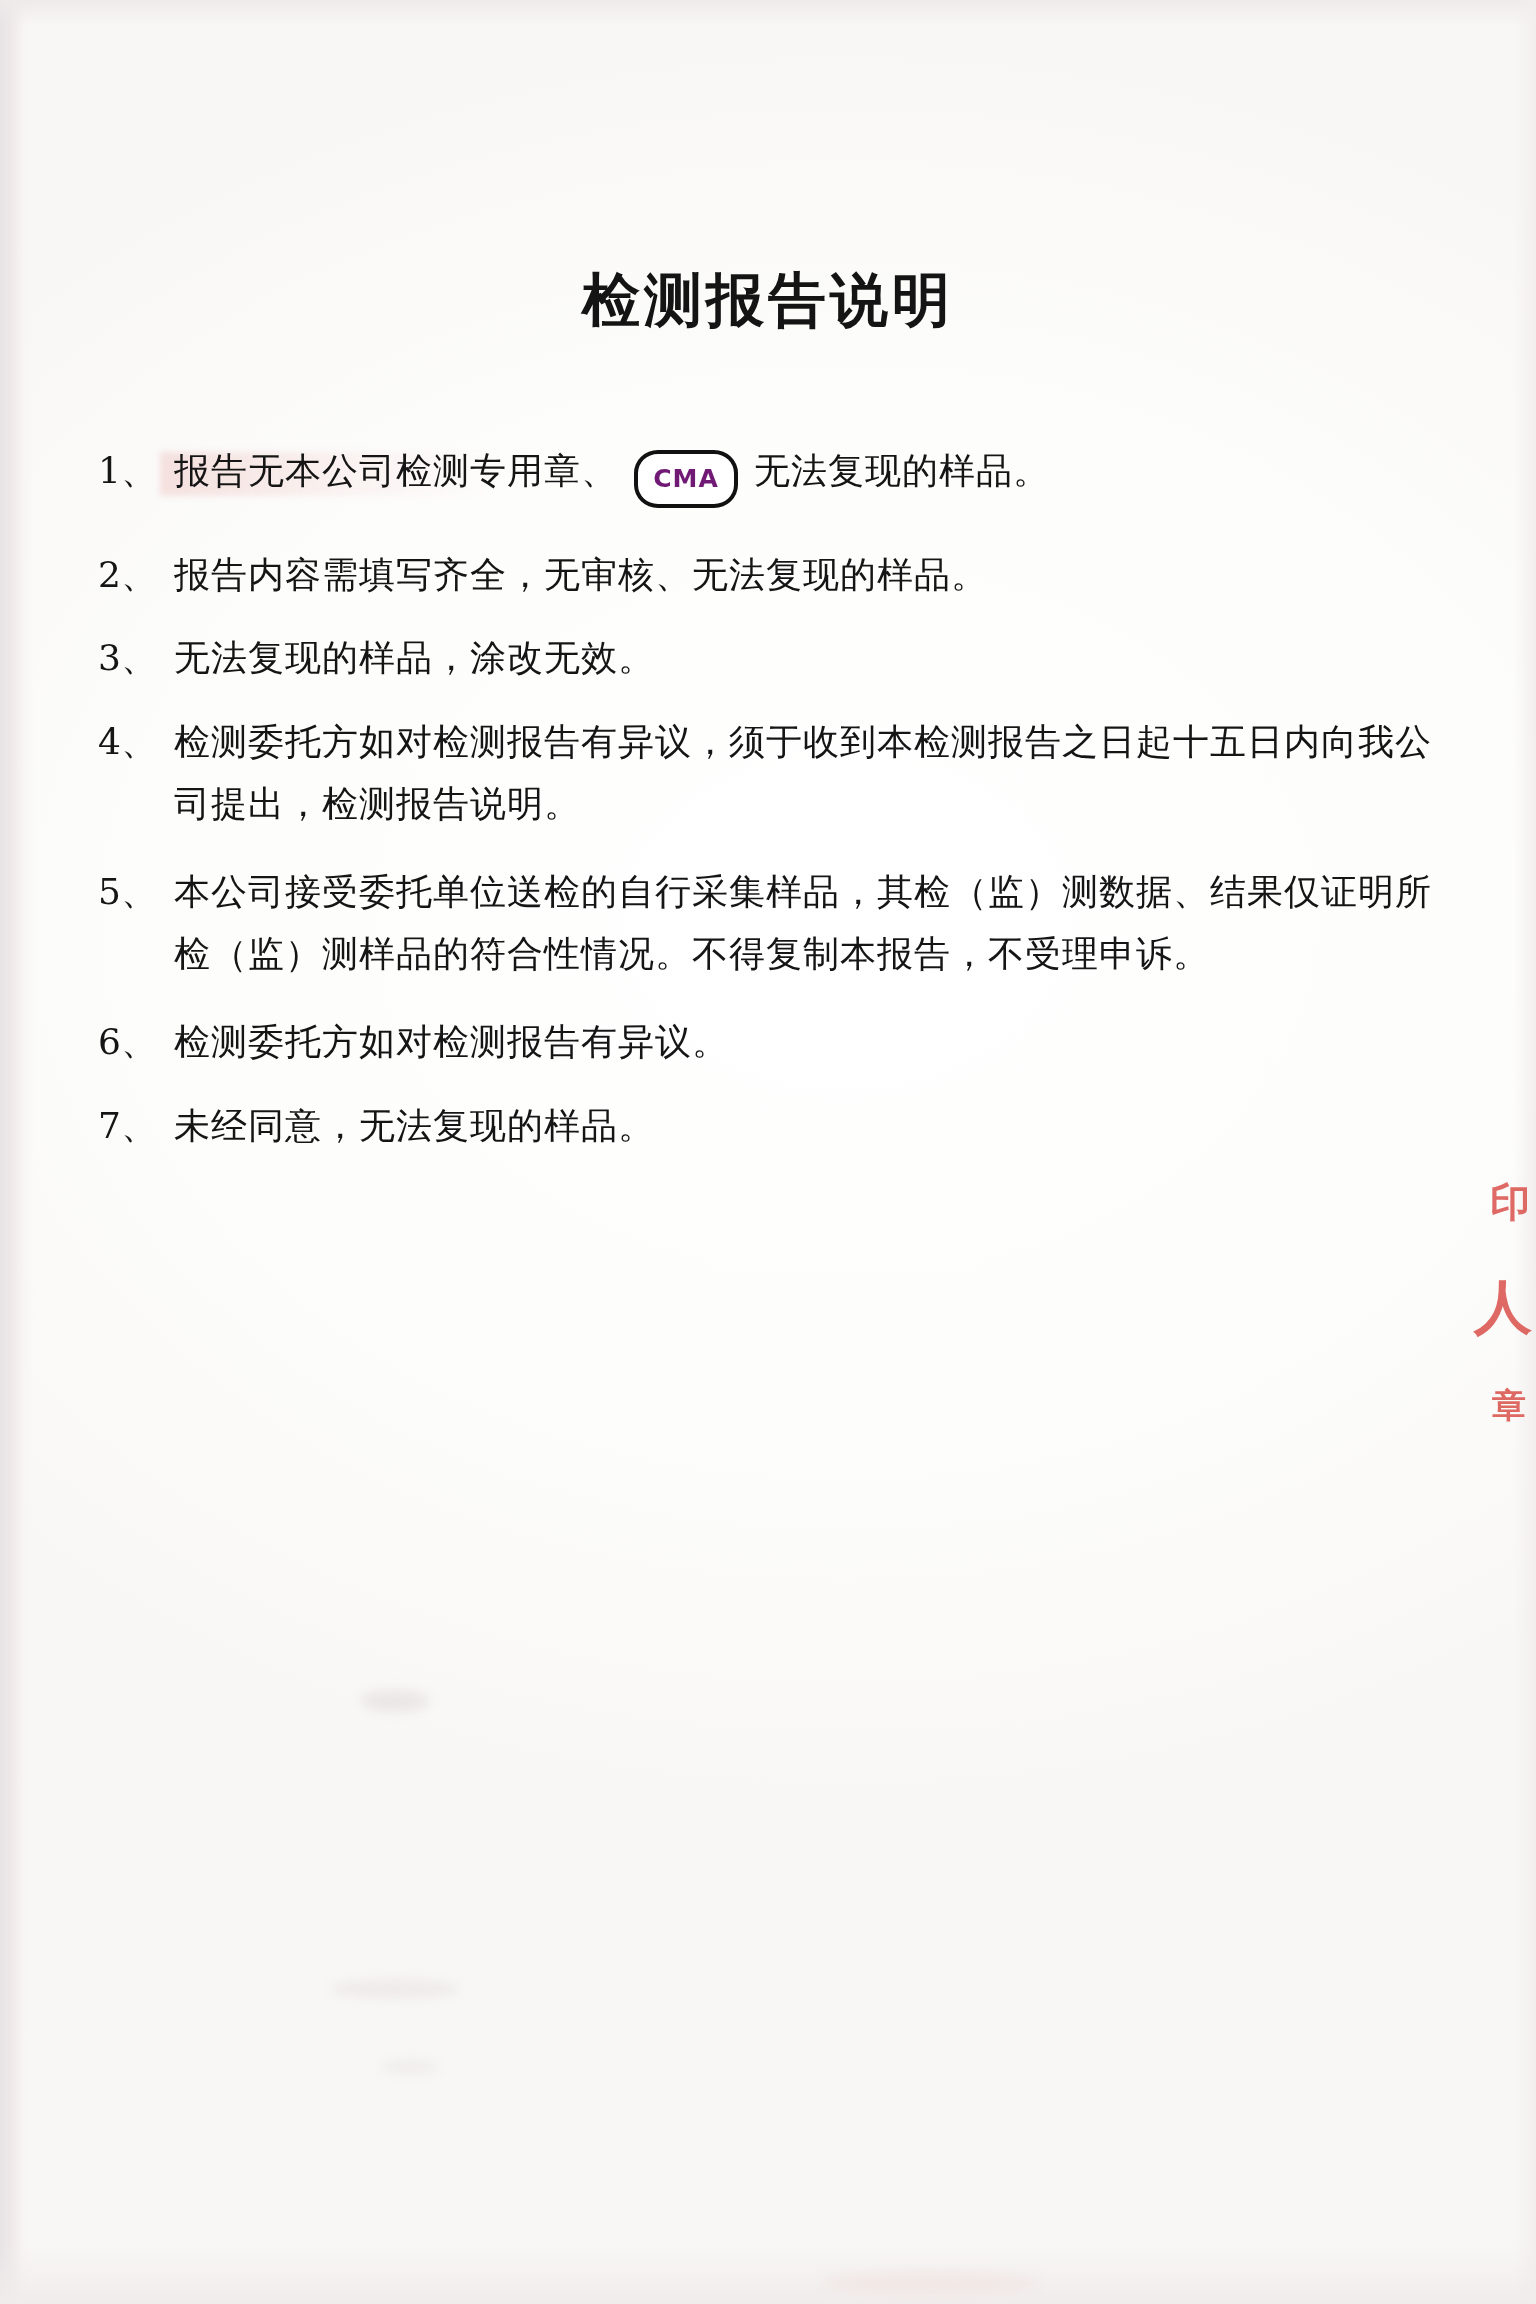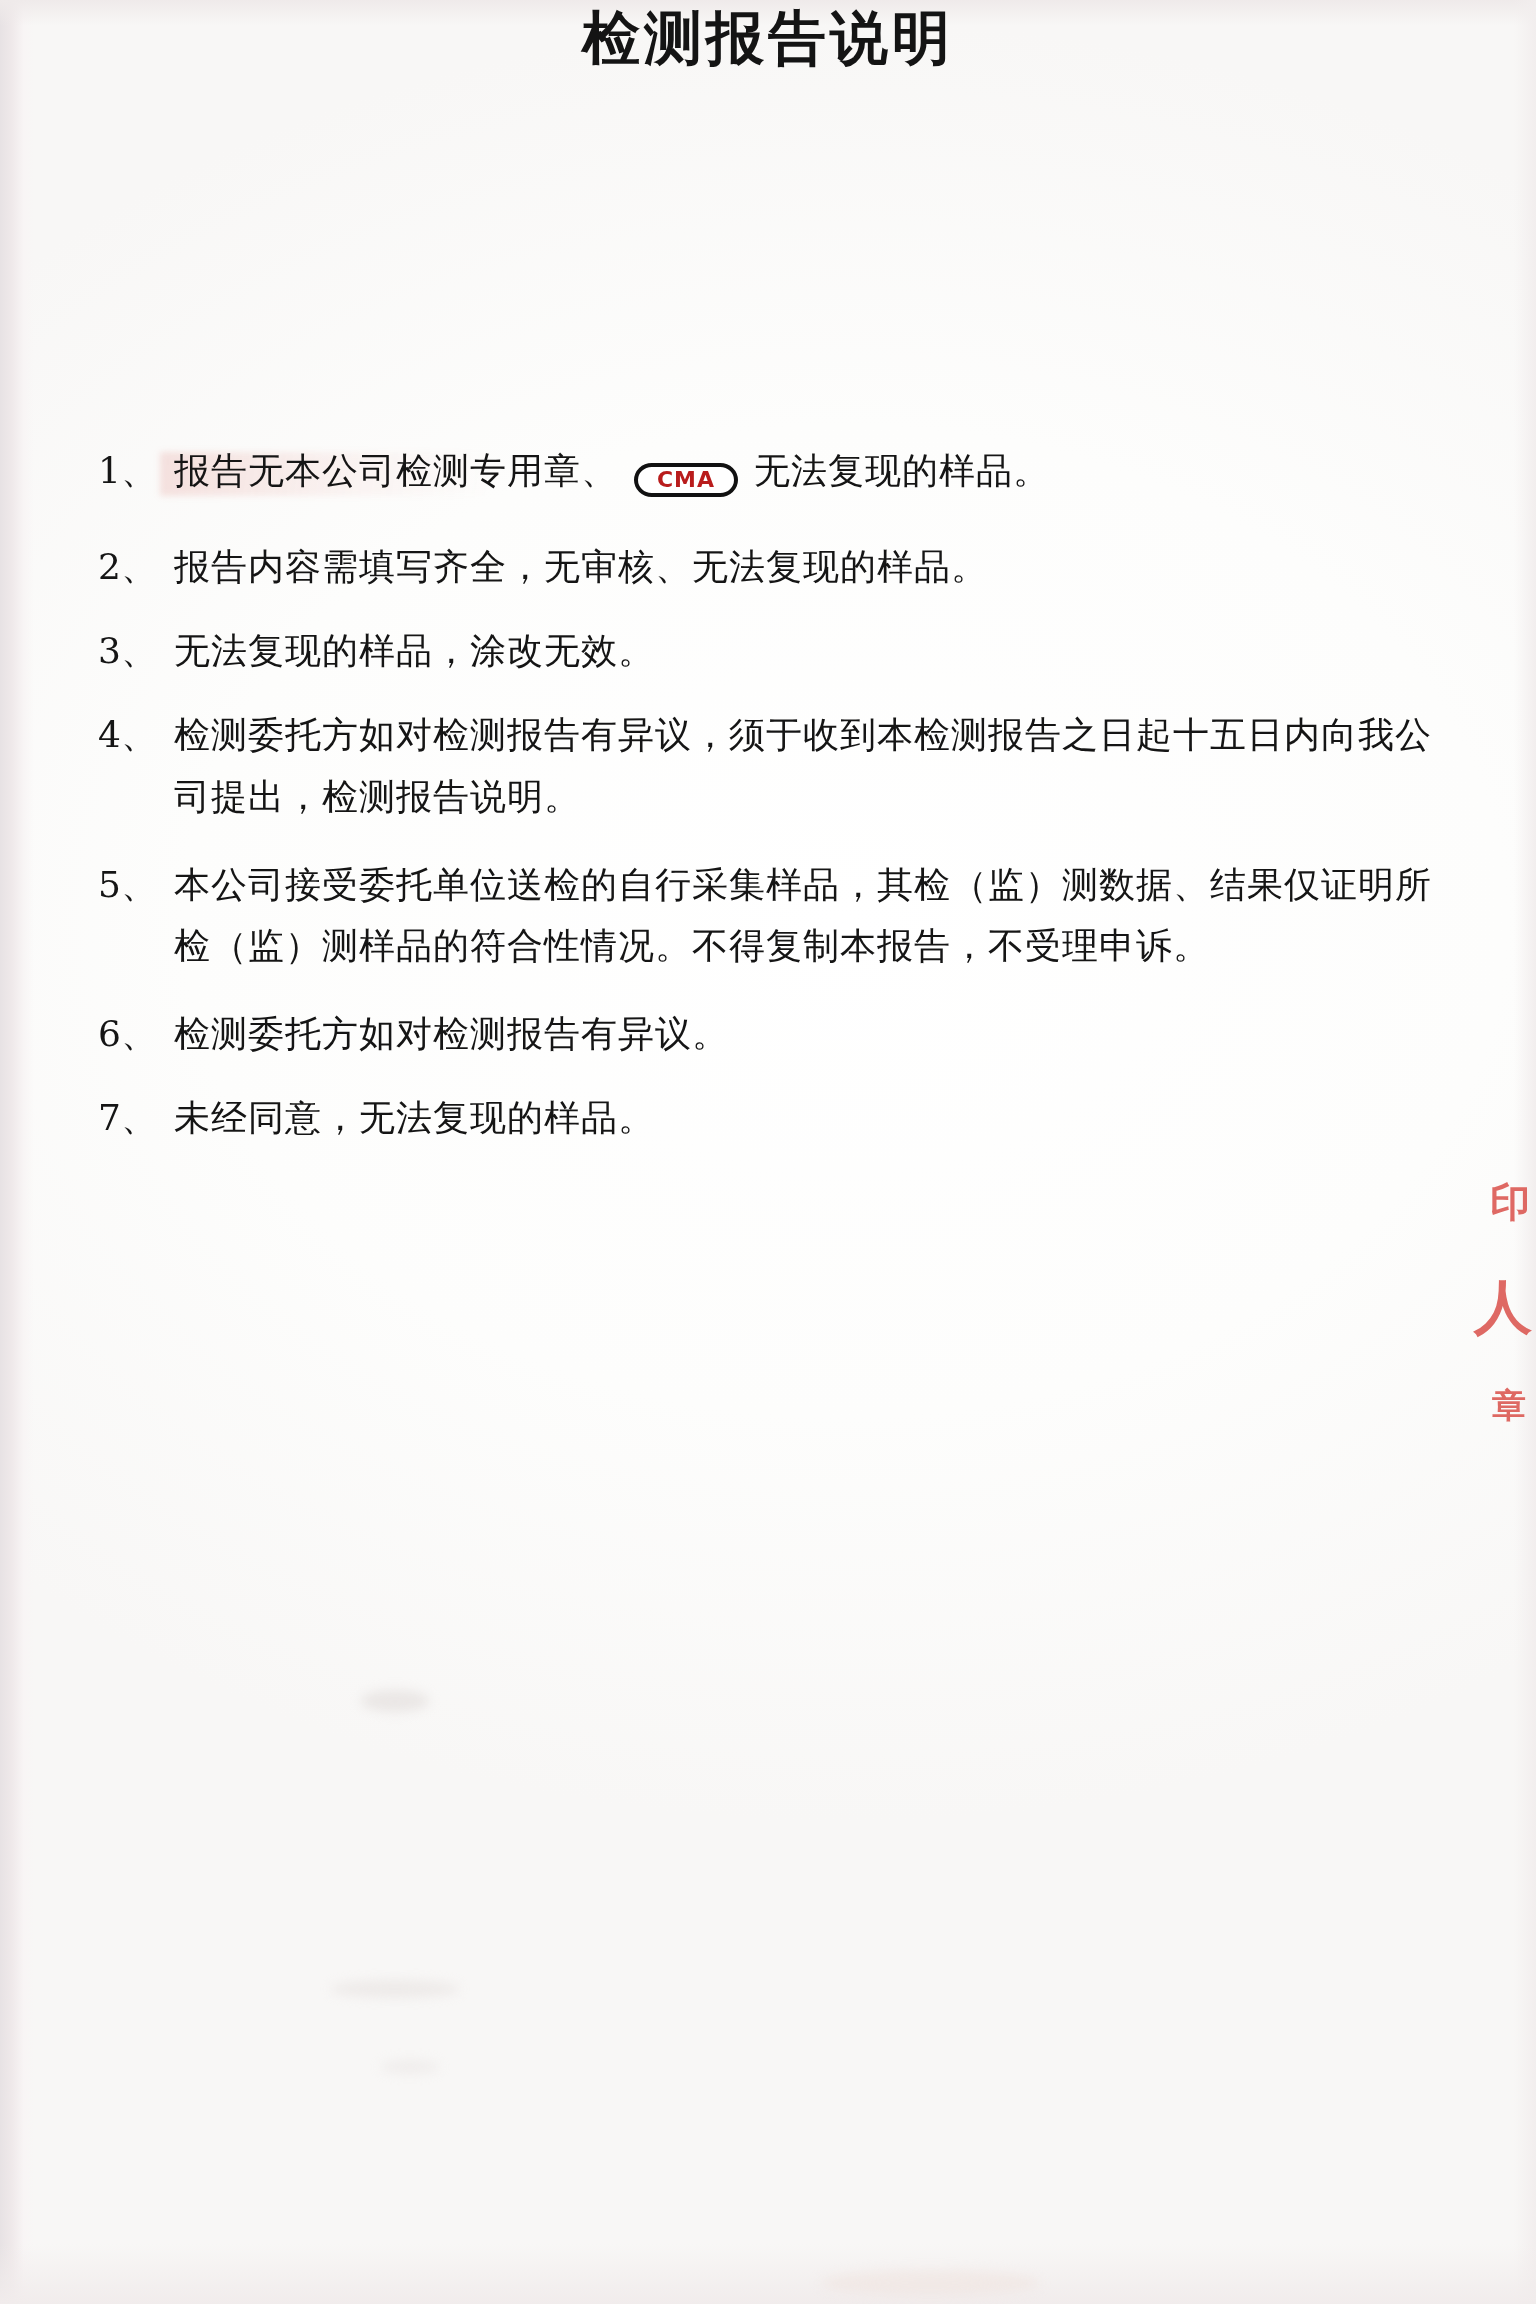--- a/index.html
+++ b/index.html
@@ -79,20 +79,21 @@
   .content {
     position: absolute;
     left: 0; right: 0; top: 0;
   }
   .doc-title {
     text-align: center;
     font-size: 58px;
     font-weight: bold;
     letter-spacing: 4px;
     margin: 0;
+    padding-top: 262px;
     font-family: "DejaVu Serif", "Liberation Serif", serif;
     color: #141414;
   }
 
   .clause-list {
     list-style: none;
     margin: 0;
     padding: 0;
     position: absolute;
     left: 98px;
@@ -123,29 +124,29 @@
   .clause.c5 { margin-bottom: 26px; }
 
   
   .cma-mark {
     display: inline-flex;
     align-items: center;
     justify-content: center;
     vertical-align: -6px;
     margin: 0 16px;
     width: 104px;
-    height: 34px;
+    height: 58px;
     border: 4px solid #111;
     border-radius: 24px / 23px;
     background: #fff;
     font-family: "DejaVu Sans", "Liberation Sans", sans-serif;
     font-weight: bold;
-    font-size: 22px;
+    font-size: 25px;
     letter-spacing: 1px;
-    color: #b91c1c;
+    color: #701a75;
     box-sizing: border-box;
     position: relative;
     top: -2px;
   }
 
   
   .ink-bleed {
     position: absolute;
     left: 160px;
     top: 452px;

